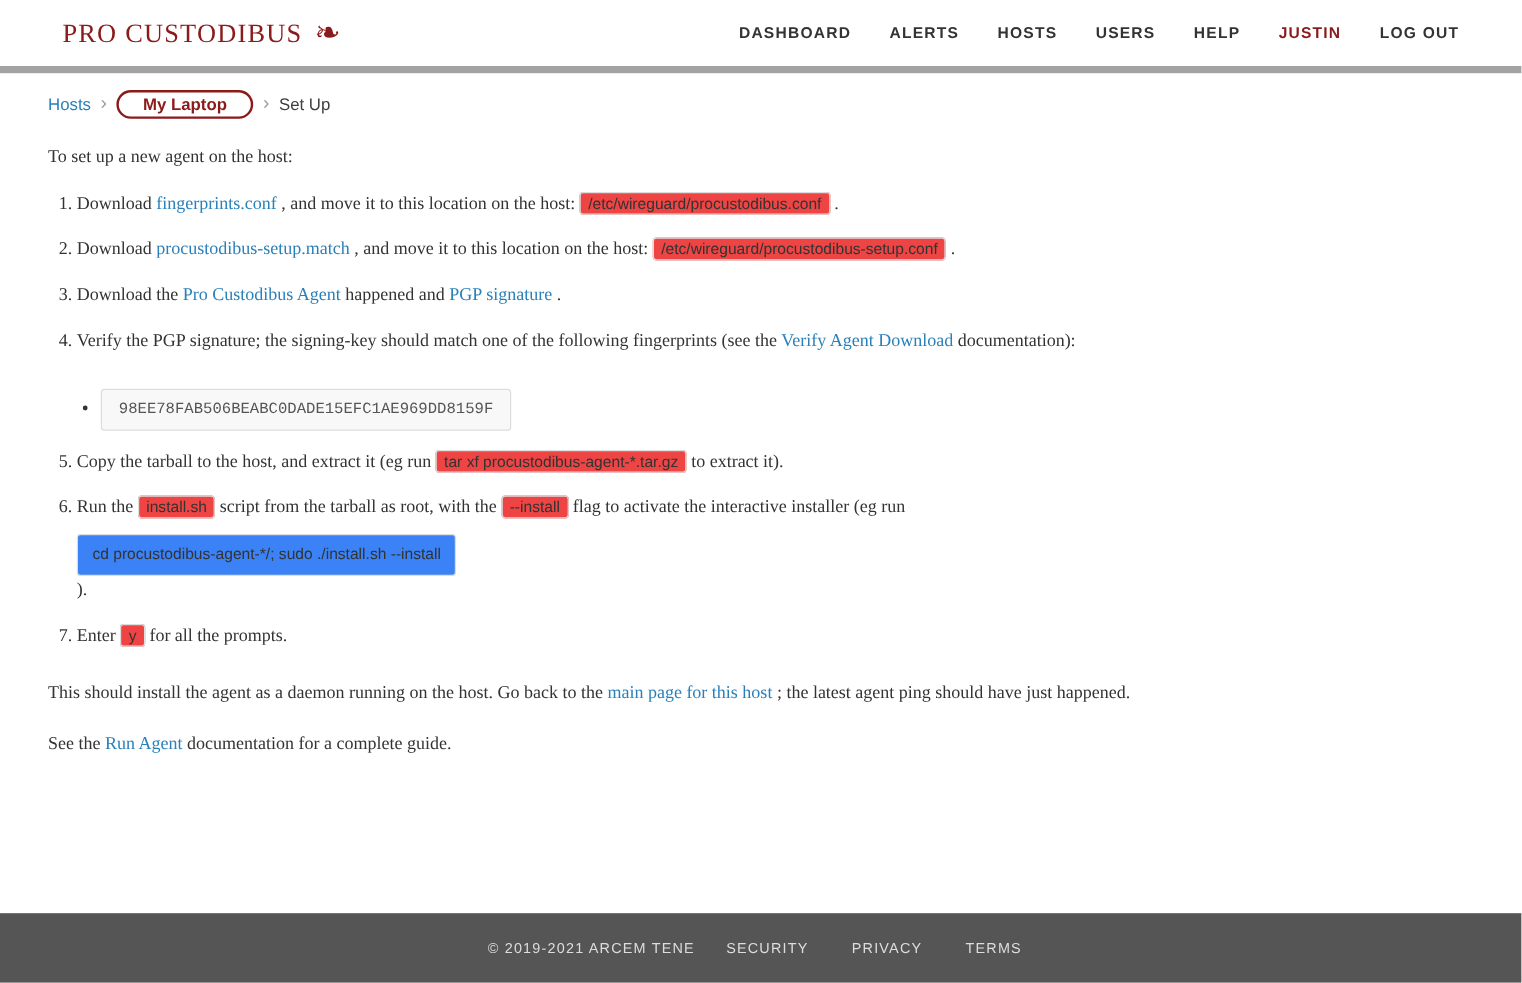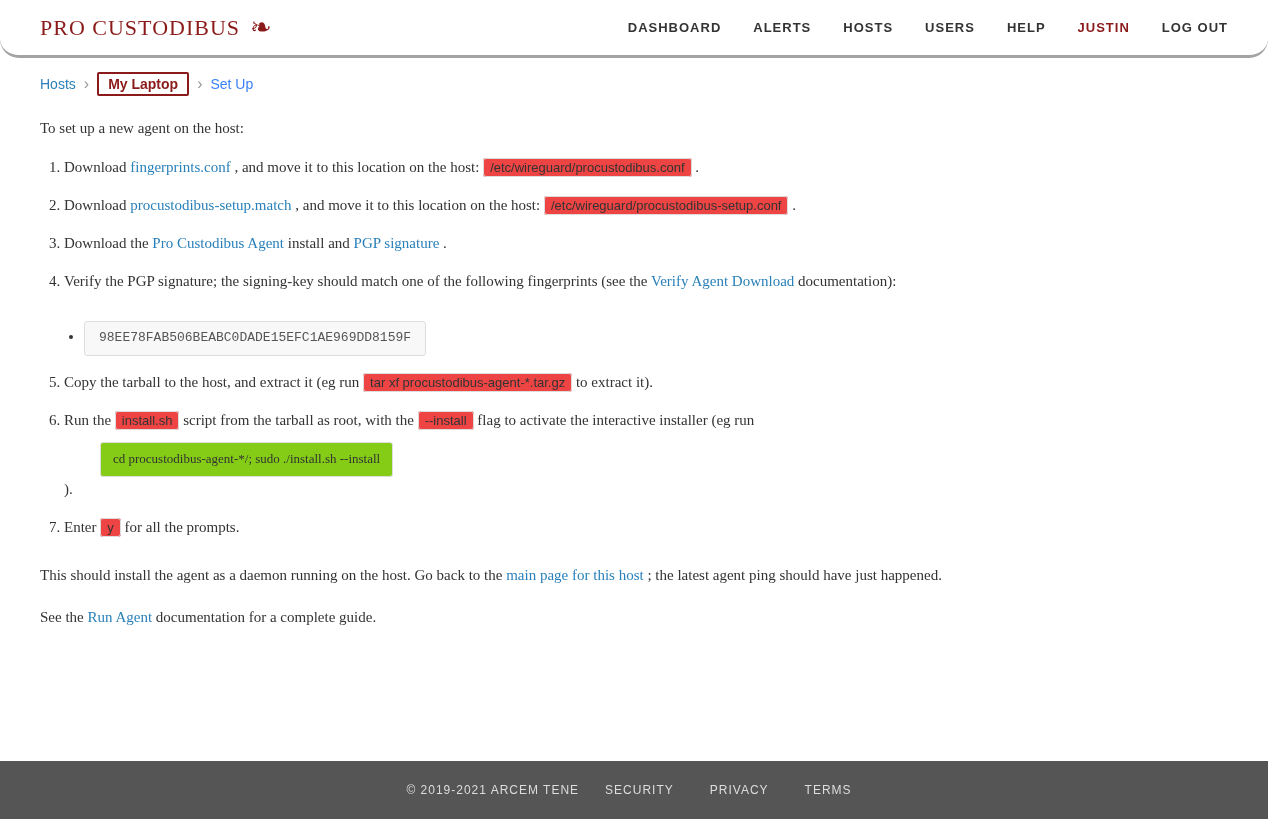--- a/index.html
+++ b/index.html
@@ -14,24 +14,23 @@
       color: #333;
       background: #fff;
       min-height: 819px;
     }
 
     
     .header {
       display: flex;
       align-items: center;
       justify-content: space-between;
-      padding: 12px 40px;
-      border-bottom: 3px solid #a3a3a3;
+      padding: 12px 52px;
+      border-bottom: 6px solid #a3a3a3;
       background: #fff;
-      border-radius: 19px;
     }
 
     .logo-area {
       display: flex;
       align-items: center;
       gap: 10px;
     }
 
     .logo-text {
       font-family: Georgia, serif;
@@ -78,32 +77,32 @@
     }
 
     .breadcrumb a {
       color: #2980b9;
       text-decoration: none;
     }
 
     .breadcrumb .active-crumb {
       color: #8b1a1a;
       border: 2px solid #8b1a1a;
-      padding: 2px 9px;
-      border-radius: 2px;
+      padding: 2px 20px;
+      border-radius: 12px;
       font-weight: bold;
     }
 
     .breadcrumb .separator {
       color: #999;
       font-size: 16px;
     }
 
     .breadcrumb .current {
-      color: #3b82f6;
+      color: #404040;
     }
 
     
     .main-content {
       padding: 10px 40px 40px 40px;
       max-width: 1000px;
     }
 
     .page-title {
       font-family: Arial, sans-serif;
@@ -153,30 +152,29 @@
       background: #ef4444;
       border: 1px solid #ddd;
       border-radius: 3px;
       padding: 1px 6px;
       font-family: Liberation Sans, sans-serif;
       font-size: 13px;
       color: #333;
     }
 
     .code-block {
-      background: #84cc16;
+      background: #3b82f6;
       border: 1px solid #ddd;
       border-radius: 3px;
       padding: 6px 12px;
-      font-family: Liberation Serif, serif;
+      font-family: Liberation Sans, sans-serif;
       font-size: 13px;
       color: #333;
       display: inline-block;
       margin-top: 4px;
-      margin-left: 36px;
     }
 
     .fingerprint-block {
       background: #f8f8f8;
       border: 1px solid #ddd;
       padding: 6px 14px;
       font-family: 'Courier New', Courier, monospace;
       font-size: 13px;
       color: #555;
       border-radius: 3px;
@@ -278,21 +276,21 @@
           <span>Download </span>
           <a href="#" class="inline-link">procustodibus-setup.match</a>
           <span>, and move it to this location on the host: </span>
           <code class="inline-code">/etc/wireguard/procustodibus-setup.conf</code>
           <span> .</span>
         </li>
 
         <li>
           <span>Download the </span>
           <a href="#" class="inline-link">Pro Custodibus Agent</a>
-          <span> install and </span>
+          <span> happened and </span>
           <a href="#" class="inline-link">PGP signature</a>
           <span>.</span>
         </li>
 
         <li>
           <span>Verify the PGP signature; the signing-key should match one of the following fingerprints (see the </span>
           <a href="#" class="inline-link">Verify Agent Download</a>
           <span> documentation):</span>
           <ul>
             <li>

